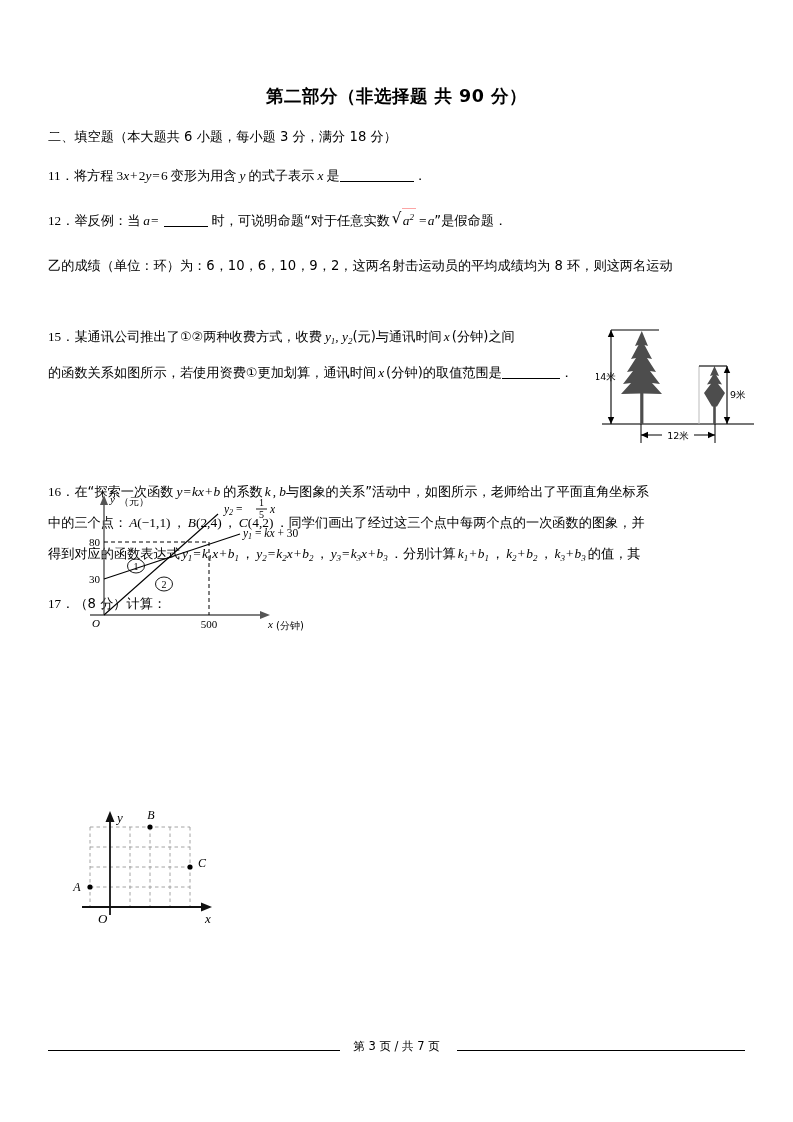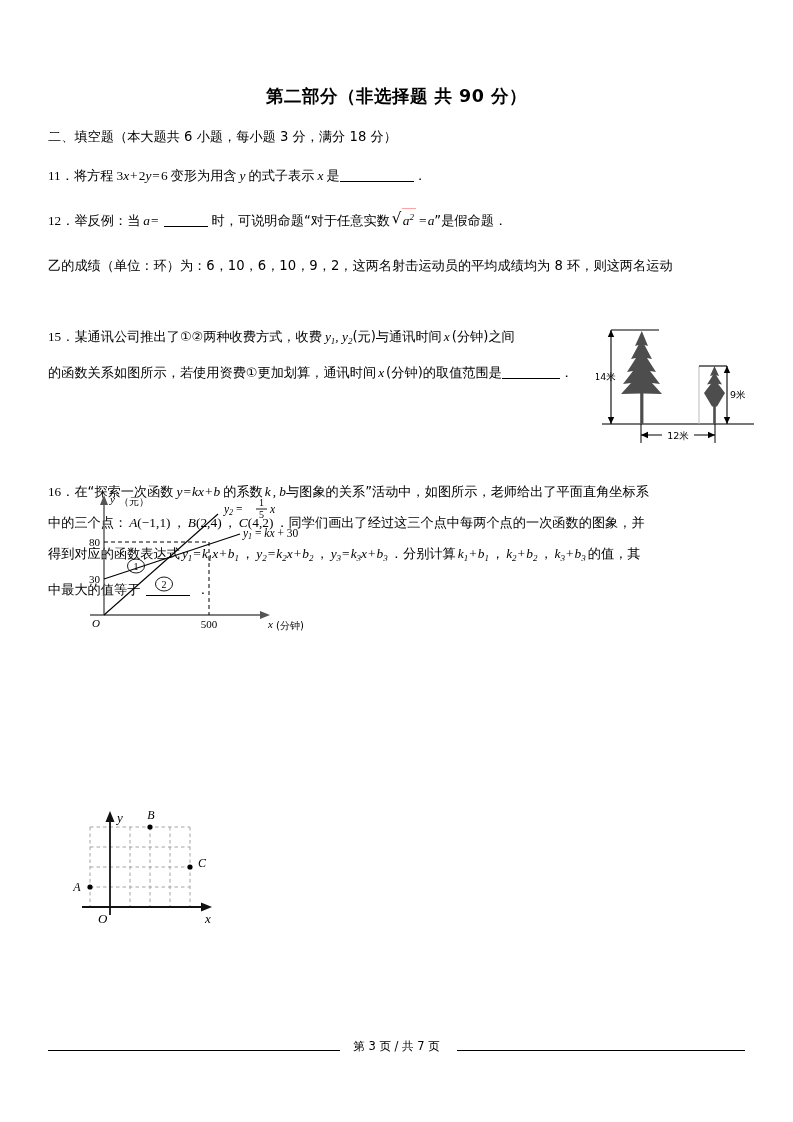--- a/index.html
+++ b/index.html
@@ -218,23 +218,20 @@
   <div class="q" style="margin-top:88px">
     <span class="line">
       <span class="num">16．</span><span>在</span><span>“</span><span>探索一次函数</span><span class="mn" style="padding:0 3px"><span class="mi">y</span><span class="mo">=</span><span class="mi">kx</span><span class="mo">+</span><span class="mi">b</span></span><span>的系数</span><span class="mi" style="padding:0 2px">k</span><span class="rt">,&nbsp;</span><span class="mi">b</span><span>与图象的关系</span><span>”</span><span>活动中，如图所示，老师给出了平面直角坐标系</span>
     </span>
     <span class="line">
       <span>中的三个点：</span><span class="mn" style="padding:0 2px"><span class="mi">A</span><span class="mo" style="padding:0">(</span>−1,1<span class="mo" style="padding:0">)</span></span><span class="rt">，</span><span class="mn" style="padding:0 2px"><span class="mi">B</span><span class="mo" style="padding:0">(</span>2,4<span class="mo" style="padding:0">)</span></span><span class="rt">，</span><span class="mn" style="padding:0 2px"><span class="mi">C</span><span class="mo" style="padding:0">(</span>4,2<span class="mo" style="padding:0">)</span></span><span>．同学们画出了经过这三个点中每两个点的一次函数的图象，并</span>
     </span>
     <span class="line">
       <span>得到对应的函数表达式</span><span class="mn" style="padding:0 2px"><span class="mi">y</span><span class="sub">1</span><span class="mo">=</span><span class="mi">k</span><span class="sub">1</span><span class="mi">x</span><span class="mo">+</span><span class="mi">b</span><span class="sub">1</span></span><span class="rt">，</span><span class="mn" style="padding:0 2px"><span class="mi">y</span><span class="sub">2</span><span class="mo">=</span><span class="mi">k</span><span class="sub">2</span><span class="mi">x</span><span class="mo">+</span><span class="mi">b</span><span class="sub">2</span></span><span class="rt">，</span><span class="mn" style="padding:0 2px"><span class="mi">y</span><span class="sub">3</span><span class="mo">=</span><span class="mi">k</span><span class="sub">3</span><span class="mi">x</span><span class="mo">+</span><span class="mi">b</span><span class="sub">3</span></span><span>．分别计算</span><span class="mn" style="padding:0 2px"><span class="mi">k</span><span class="sub">1</span><span class="mo">+</span><span class="mi">b</span><span class="sub">1</span></span><span class="rt">，</span><span class="mn" style="padding:0 2px"><span class="mi">k</span><span class="sub">2</span><span class="mo">+</span><span class="mi">b</span><span class="sub">2</span></span><span class="rt">，</span><span class="mn" style="padding:0 2px"><span class="mi">k</span><span class="sub">3</span><span class="mo">+</span><span class="mi">b</span><span class="sub">3</span></span><span>的值，其</span>
     </span>
-    <span class="line">
-      <span>中最大的值等于</span><span class="blank sm" style="margin:0 6px"></span><span class="rt">．</span>
-    </span>
   </div>
 
   <div class="fig16">
     <svg width="160" height="135" viewBox="0 0 160 135">
 
       <g stroke="#9a9a9a" stroke-width="0.9" stroke-dasharray="3.5,3" fill="none">
 
         <line x1="18" y1="30" x2="18" y2="110"></line>
         <line x1="58" y1="30" x2="58" y2="110"></line>
         <line x1="78" y1="30" x2="78" y2="110"></line>
@@ -261,18 +258,23 @@
 
       <circle cx="78" cy="30" r="2.6" fill="#000"></circle>
       <text x="79" y="22" font-family="Liberation Serif, serif" font-style="italic" font-size="12" text-anchor="middle">B</text>
 
       <circle cx="118" cy="70" r="2.6" fill="#000"></circle>
       <text x="130" y="70" font-family="Liberation Serif, serif" font-style="italic" font-size="12" text-anchor="middle">C</text>
     </svg>
   </div>
 
 
+  <div class="q" style="margin-top:14px">
+    <span class="line">
+      <span class="num">17．</span><span>（8 分）计算：</span>
+    </span>
+  </div>
 
 </div>
 
 <div class="footer-line-left" style="left:48px; width:292px;"></div>
 <div class="footer-line-right" style="left:457px; width:288px;"></div>
 <div class="footer">第 3 页 / 共 7 页</div>
 
 </body></html>

